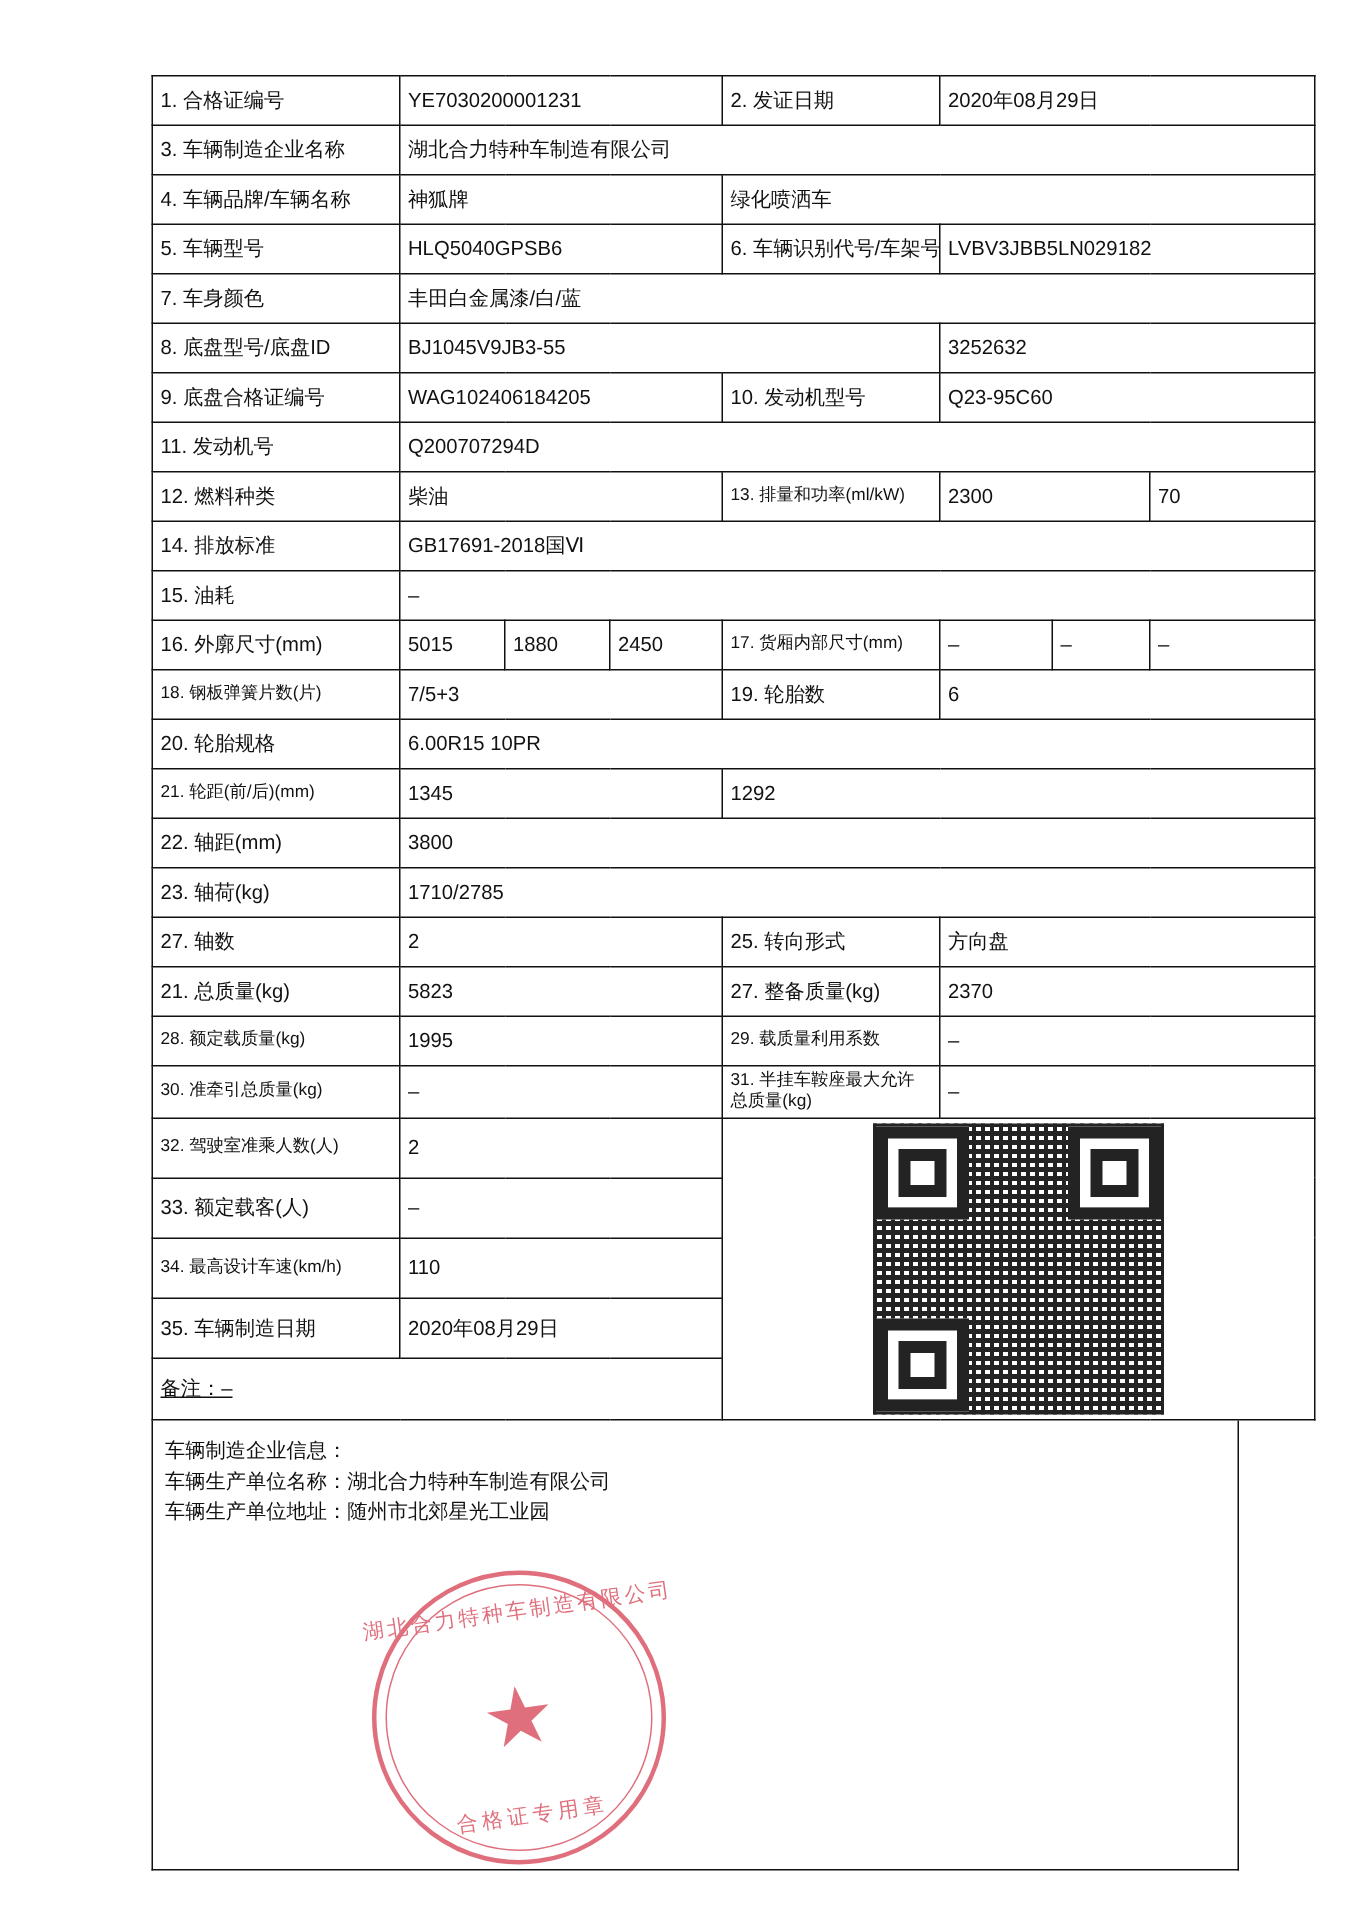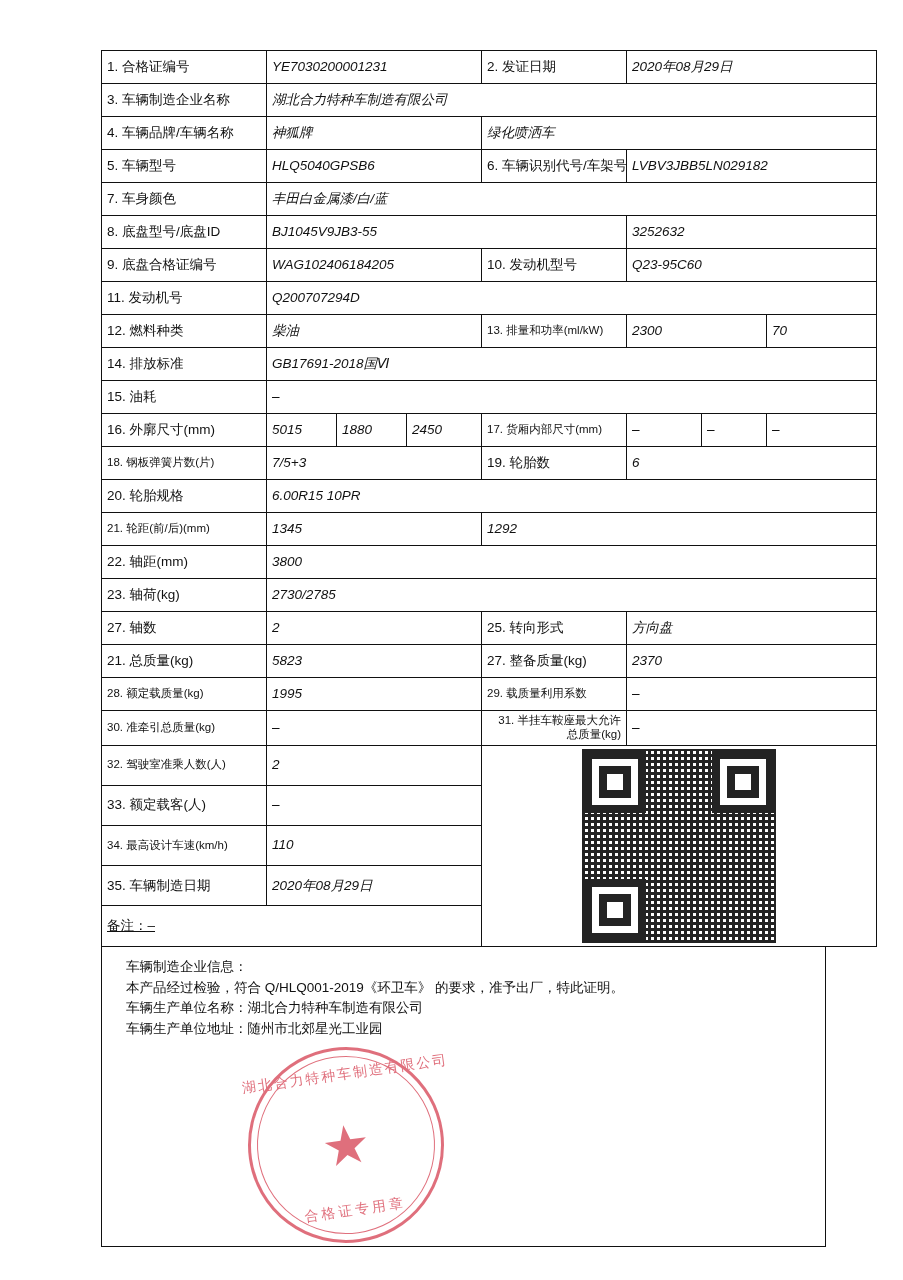--- a/index.html
+++ b/index.html
@@ -27,23 +27,23 @@
   table.cert td{
     border:1px solid #111;
     padding:3px 5px;
     height:26px;
     vertical-align:middle;
     line-height:1.2;
     white-space:nowrap;
     overflow:hidden;
   }
   .lbl{ font-size:13.5px; }
-  .val{ font-size:13.5px;font-style:italic; }
+  .val{ font-size:13.5px; }
   .small{ font-size:11.5px; }
-  .nowrapwrap{white-space:normal;text-align:right;}
+  .nowrapwrap{white-space:normal;}
   .tall{height:46px;}
   .notecell{vertical-align:top;padding-top:6px;height:120px;text-decoration:underline;}
   .qrcell{text-align:center;vertical-align:middle;}
   .qrwrap{display:flex;align-items:center;justify-content:center;height:100%;}
   .qr{
     width:194px;height:194px;
     background:
       repeating-linear-gradient(90deg,#111 0 3px,transparent 3px 6px),
       repeating-linear-gradient(0deg,#111 0 3px,transparent 3px 6px);
     background-color:#fff;
@@ -61,21 +61,21 @@
     position:absolute;left:2px;bottom:2px;width:46px;height:46px;
     border:8px solid #111;background:#fff;
     box-shadow:inset 0 0 0 7px #fff, inset 0 0 0 15px #111;
   }
   .footer{
     border:1px solid #111;border-top:none;
     width:725px;
     box-sizing:border-box;
     height:300px;
     position:relative;
-    padding:10px 24px;
+    padding:10px 8px;
     font-size:13.5px;
     line-height:1.55;
   }
   .footer div{white-space:nowrap;}
   .stamp{
     position:absolute;
     left:146px;top:100px;
     width:190px;height:190px;
     border:3px solid #d4394b;
     border-radius:50%;
@@ -213,21 +213,21 @@
       <td class="val" colspan="4">1292</td>
     </tr>
 
     <tr>
       <td class="lbl">22. 轴距(mm)</td>
       <td class="val" colspan="7">3800</td>
     </tr>
 
     <tr>
       <td class="lbl">23. 轴荷(kg)</td>
-      <td class="val" colspan="7">2730/2785</td>
+      <td class="val" colspan="7">1710/2785</td>
     </tr>
 
     <tr>
       <td class="lbl">27. 轴数</td>
       <td class="val" colspan="3">2</td>
       <td class="lbl">25. 转向形式</td>
       <td class="val" colspan="3">方向盘</td>
     </tr>
 
     <tr>
@@ -279,21 +279,20 @@
     </tr>
 
     <tr>
       <td class="lbl notecell" colspan="4">备注：–</td>
     </tr>
   </tbody>
     </table>
 
   <div class="footer">
     <div>车辆制造企业信息：</div>
-    <div>本产品经过检验，符合 Q/HLQ001-2019《环卫车》 的要求，准予出厂，特此证明。</div>
     <div>车辆生产单位名称：湖北合力特种车制造有限公司</div>
     <div>车辆生产单位地址：随州市北郊星光工业园</div>
 
     <div class="stamp">
       <div class="ring"></div>
       <div class="stamptop">湖北合力特种车制造有限公司</div>
       <div class="star">
           <span>★</span>
         </div>
       <div class="stampbot">合格证专用章</div>

